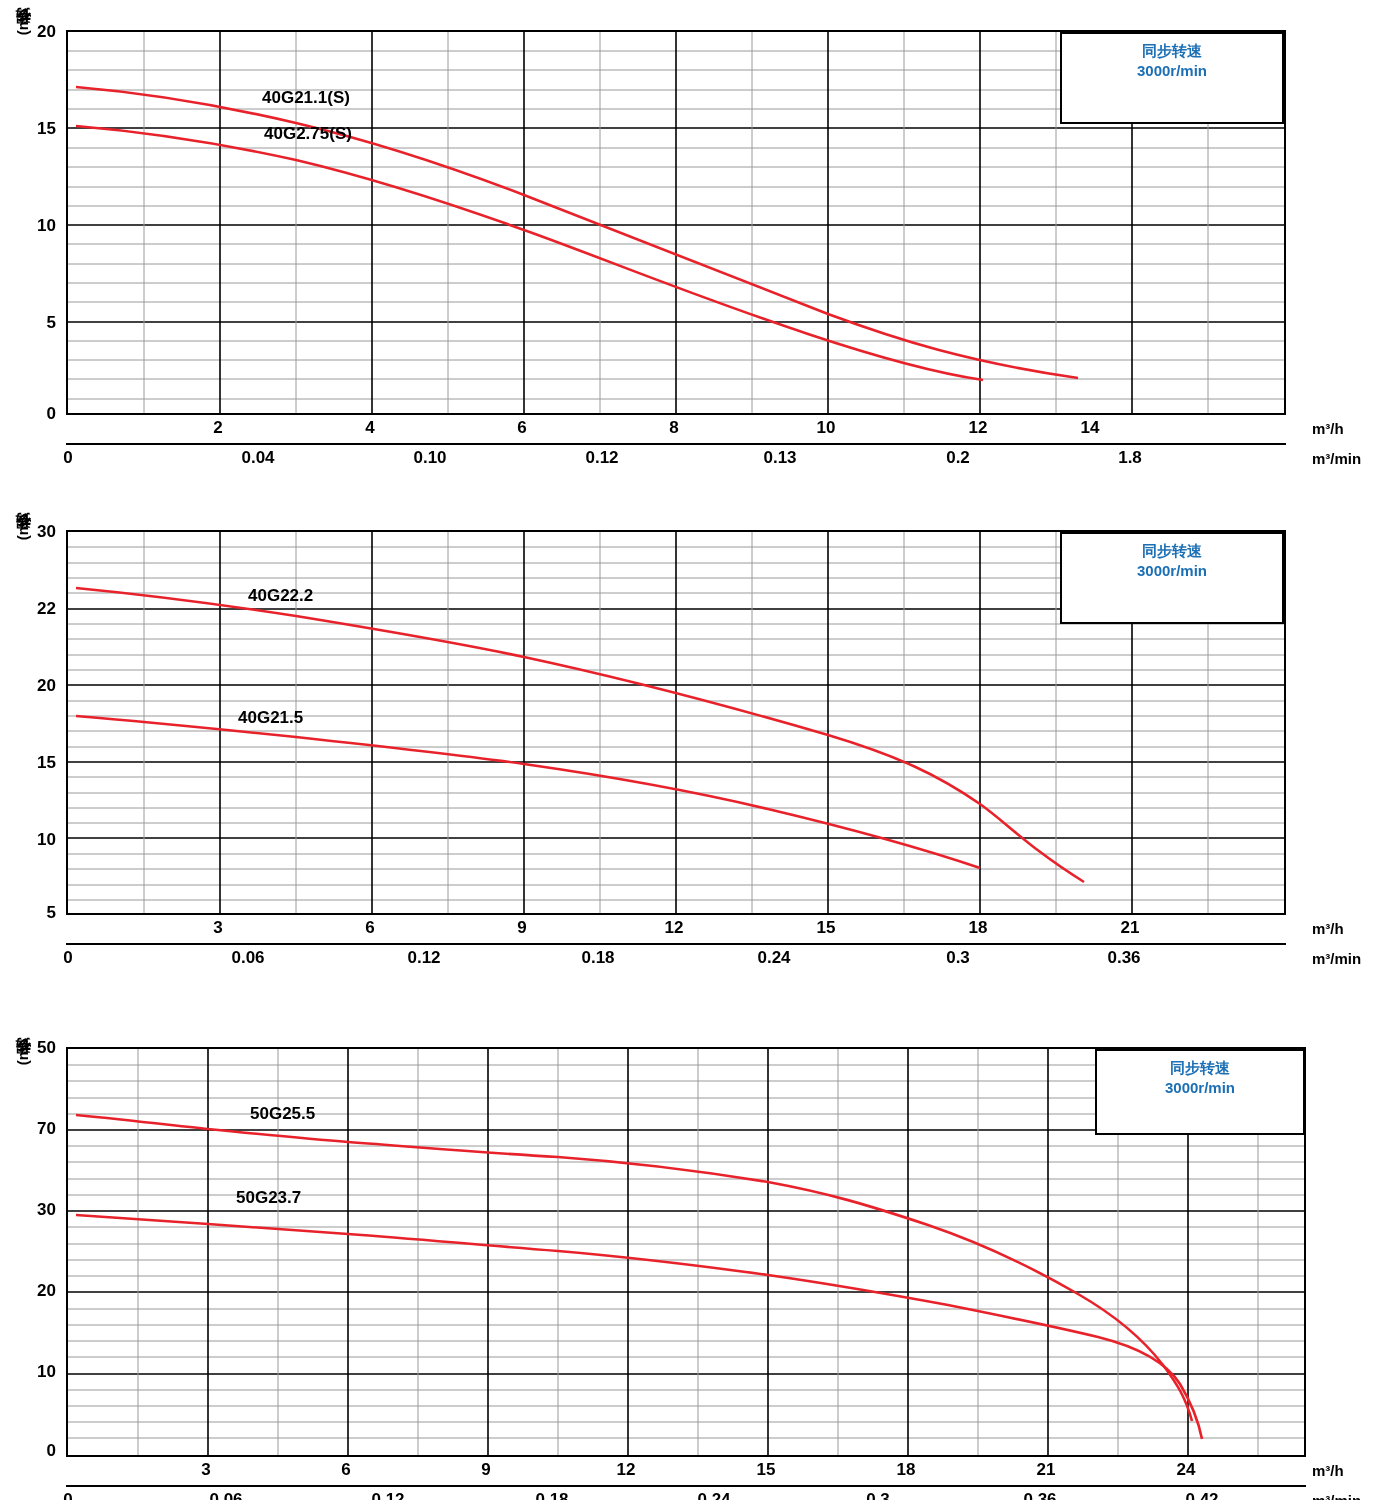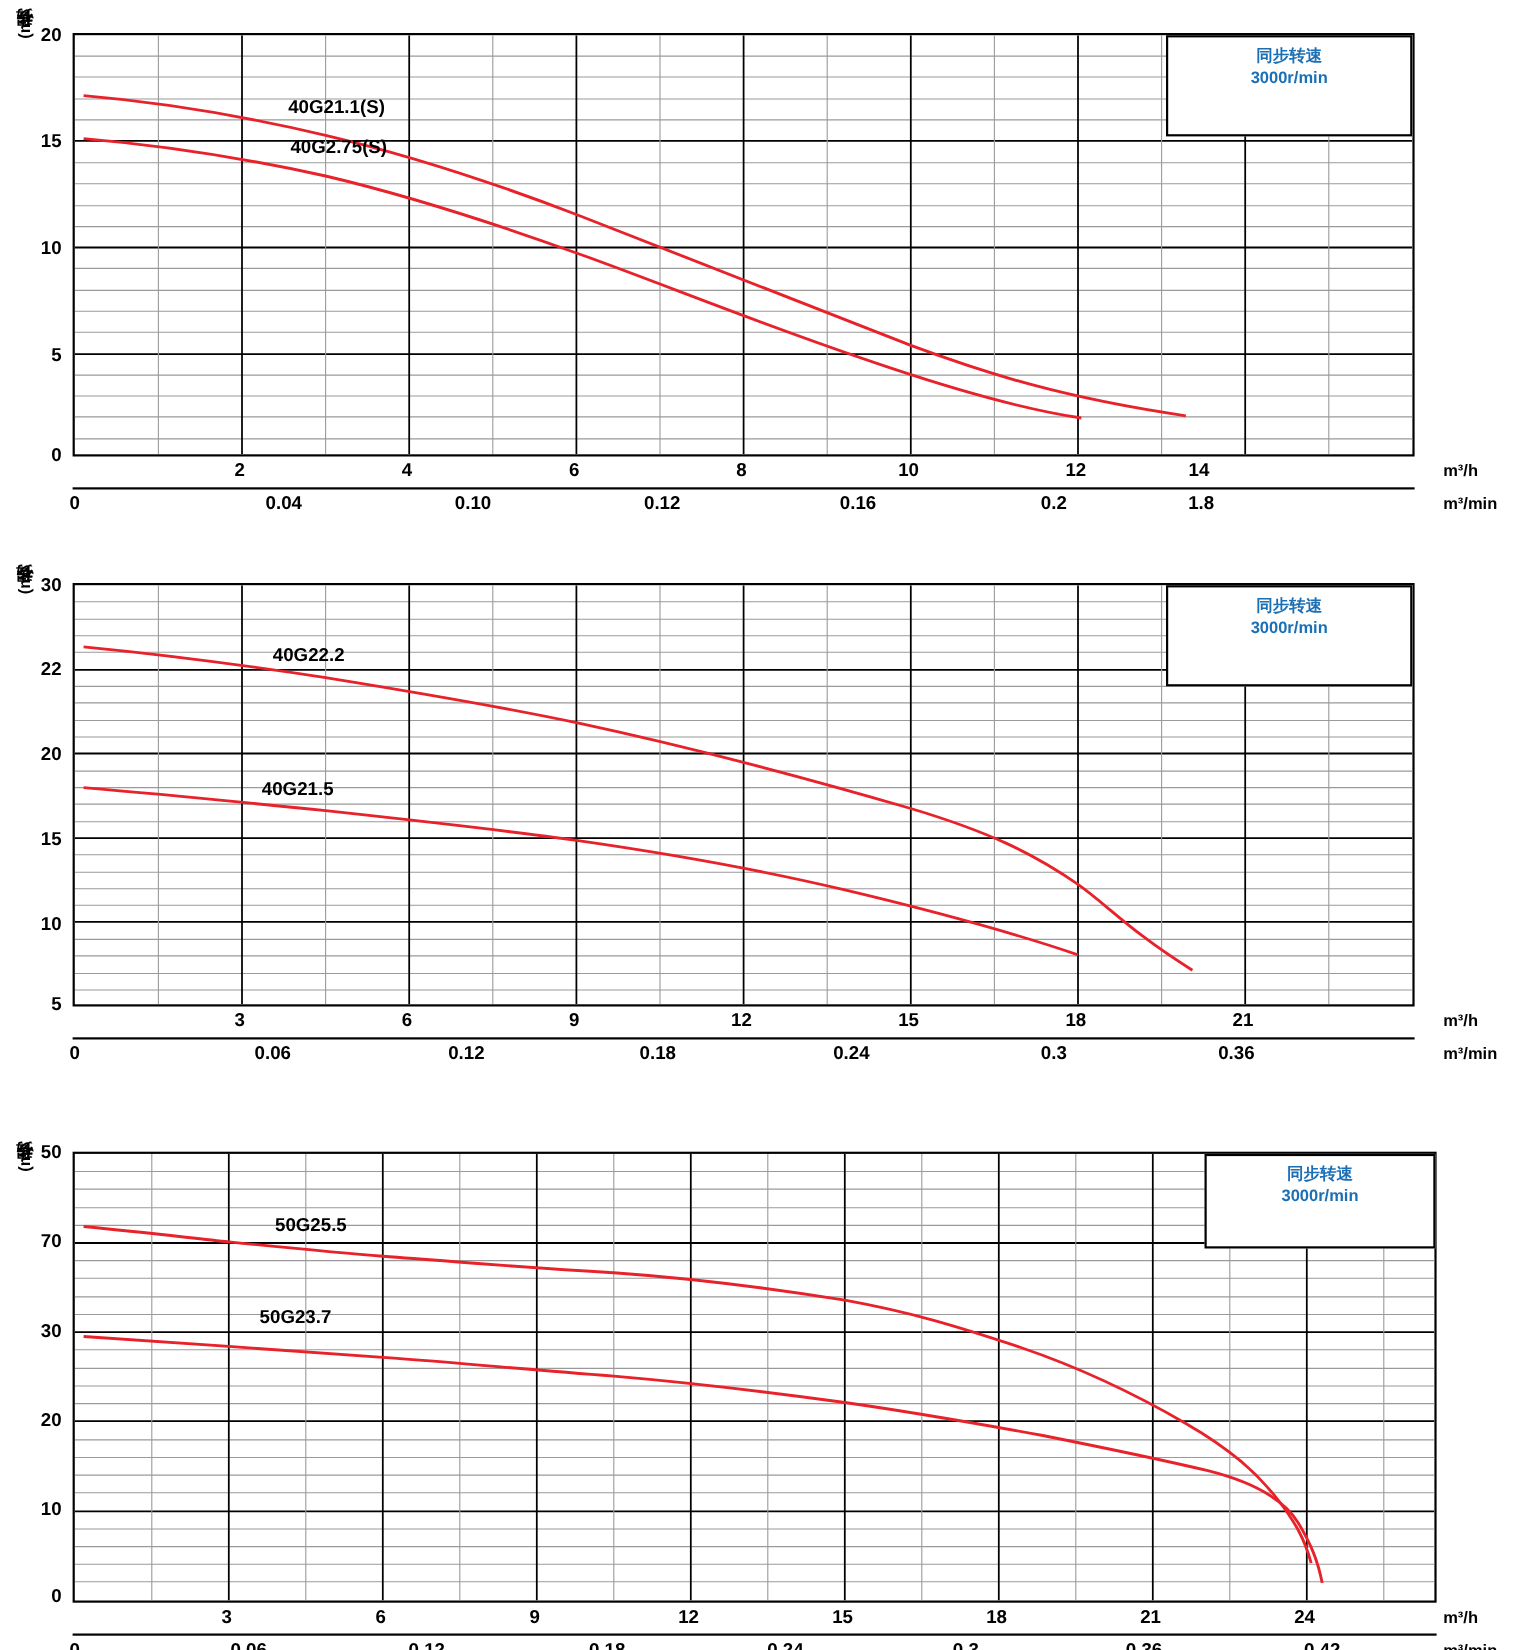--- a/index.html
+++ b/index.html
@@ -102,23 +102,23 @@
     <div class="xtick" style="left:948px;top:418px;">12</div>
     <div class="xtick" style="left:1060px;top:418px;">14</div>
     <div class="unit" style="left:1312px;top:420px;">m³/h</div>
 
     <div class="axis2" style="left:66px;top:443px;width:1220px;"></div>
 
     <div class="xtick2" style="left:28px;top:448px;">0</div>
     <div class="xtick2" style="left:218px;top:448px;">0.04</div>
     <div class="xtick2" style="left:390px;top:448px;">0.10</div>
     <div class="xtick2" style="left:562px;top:448px;">0.12</div>
-    <div class="xtick2" style="left:740px;top:448px;">0.16</div>
+    <div class="xtick2" style="left:740px;top:448px;">0.13</div>
     <div class="xtick2" style="left:918px;top:448px;">0.2</div>
-    <div class="xtick2" style="left:1052px;top:448px;">1.8</div>
+    <div class="xtick2" style="left:1090px;top:448px;">1.8</div>
     <div class="unit" style="left:1312px;top:450px;">m³/min</div>
   </div>
 
   <div class="chart-block" style="top:505px;height:480px;">
     <div class="ylabel" style="left:14px;top:12px;">扬程(m)</div>
 
     <div class="ytick" style="left:10px;top:17px;">30</div>
     <div class="ytick" style="left:10px;top:94px;">22</div>
     <div class="ytick" style="left:10px;top:171px;">20</div>
     <div class="ytick" style="left:10px;top:248px;">15</div>

